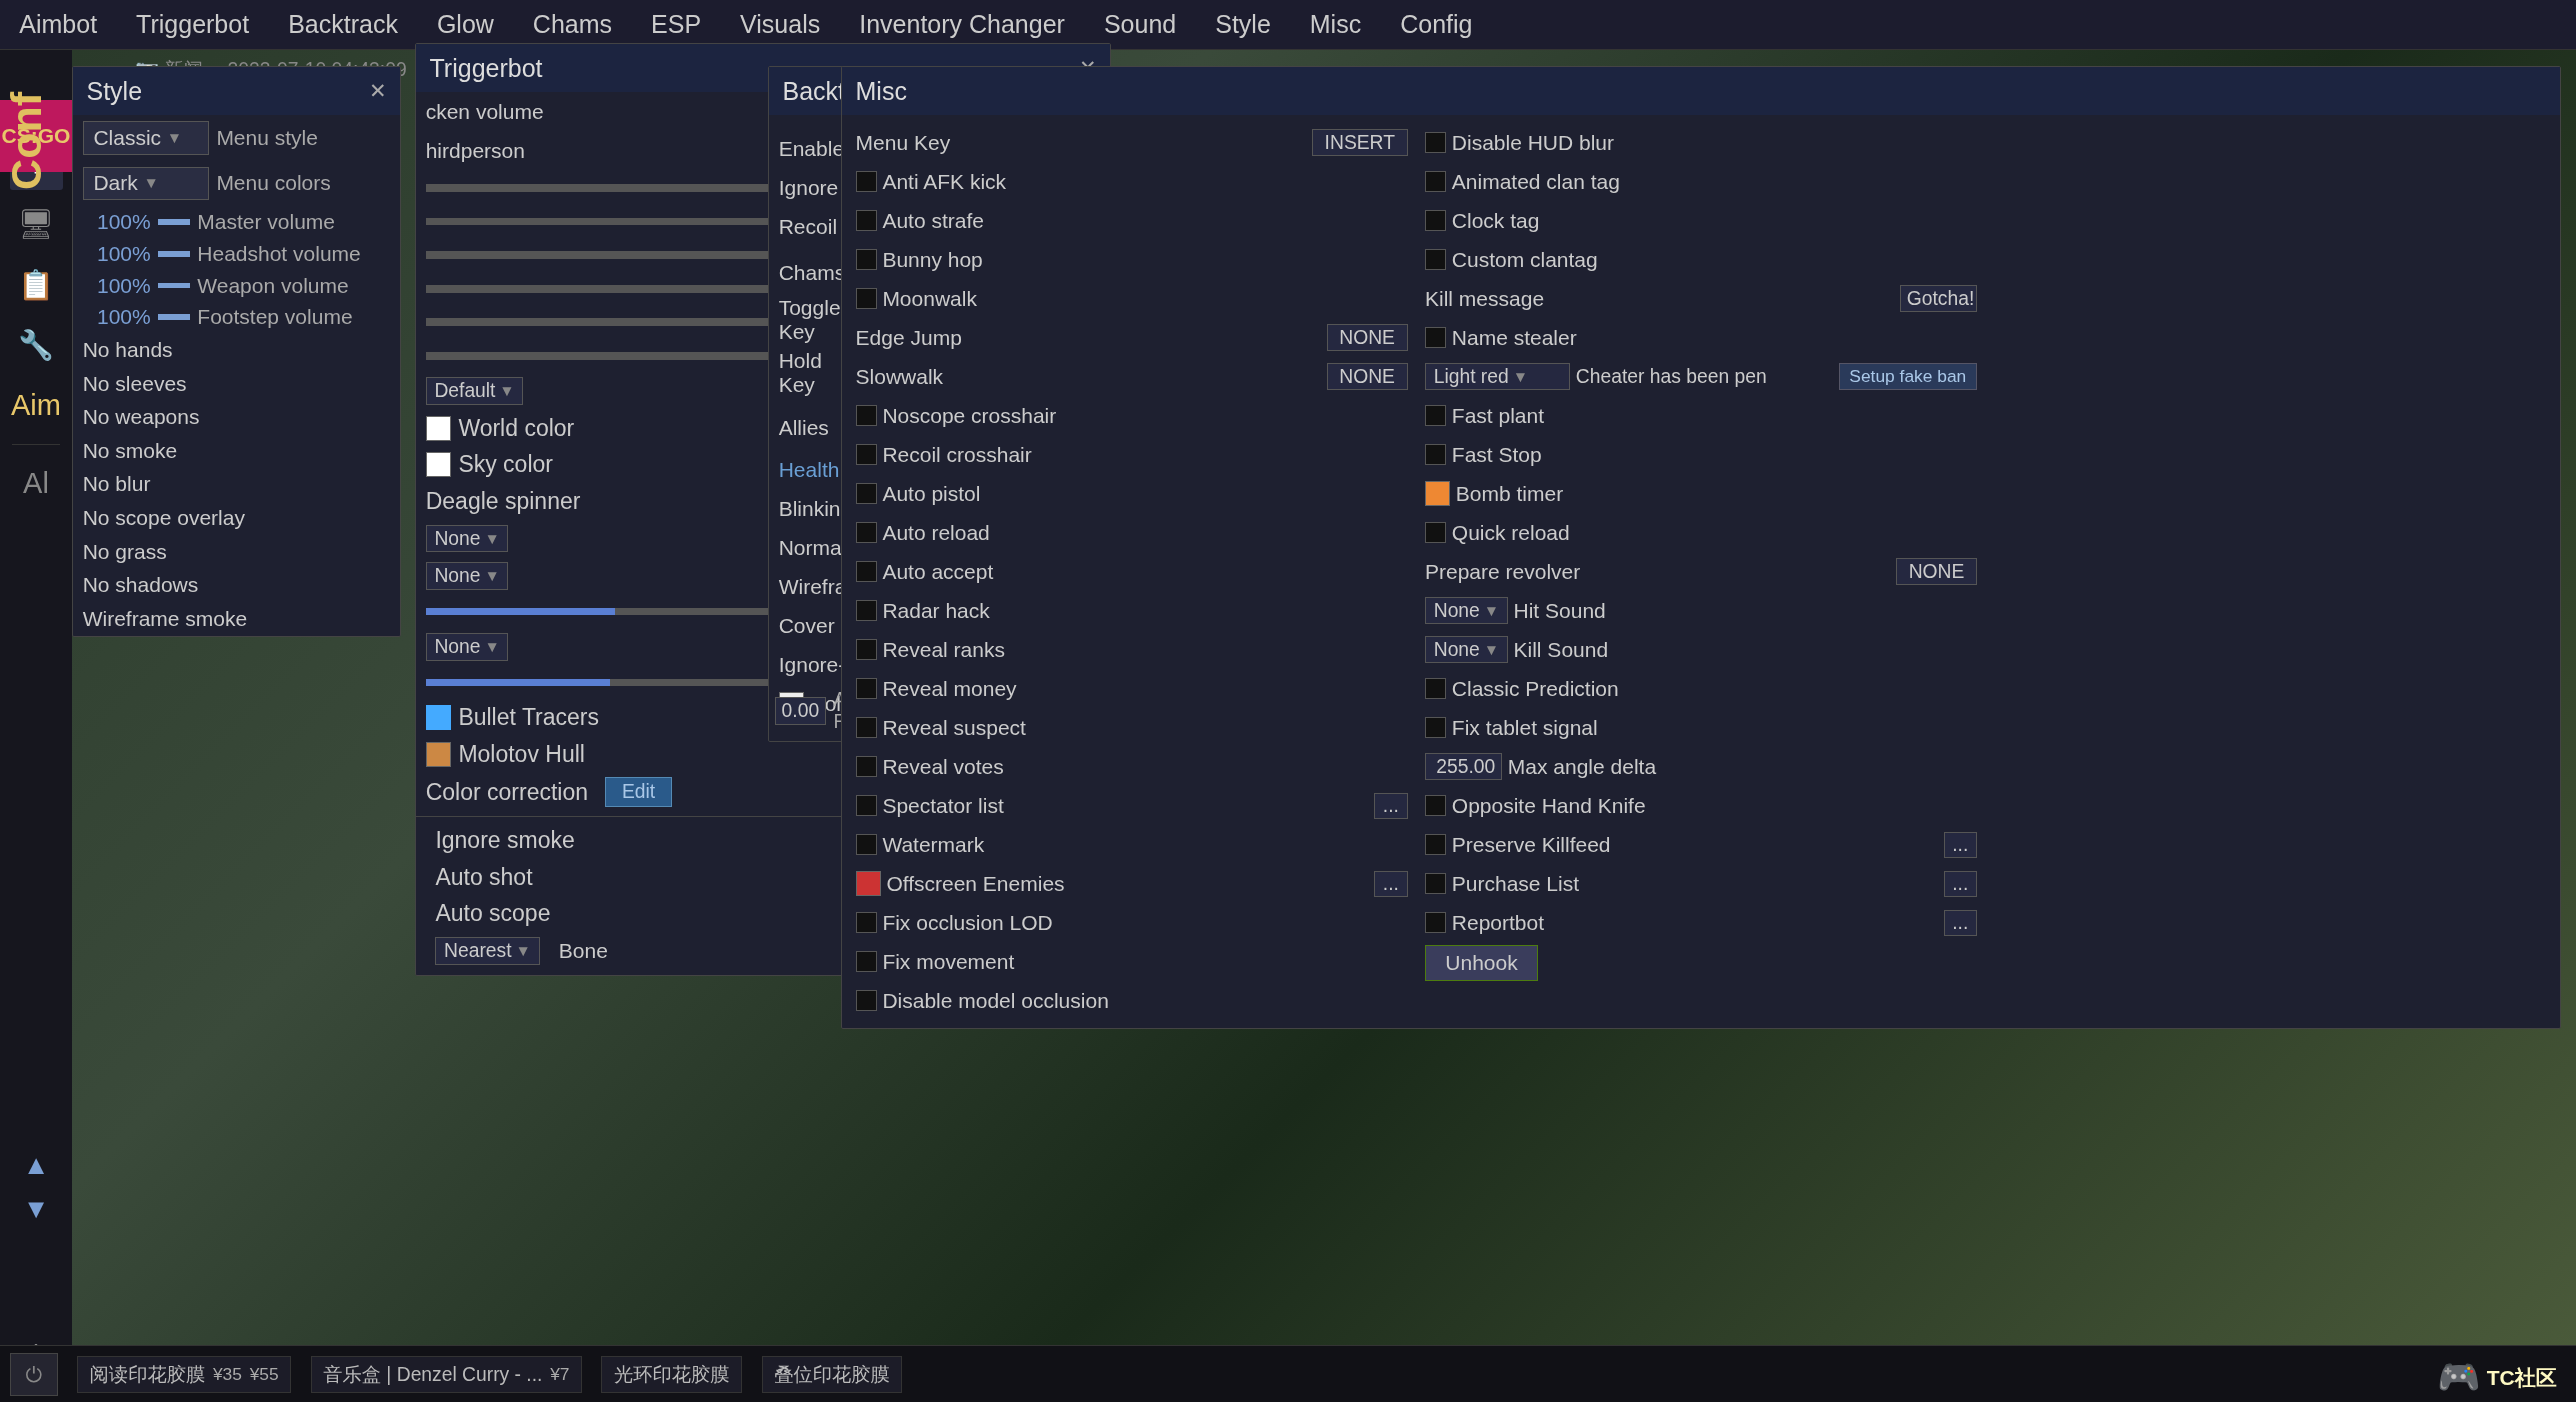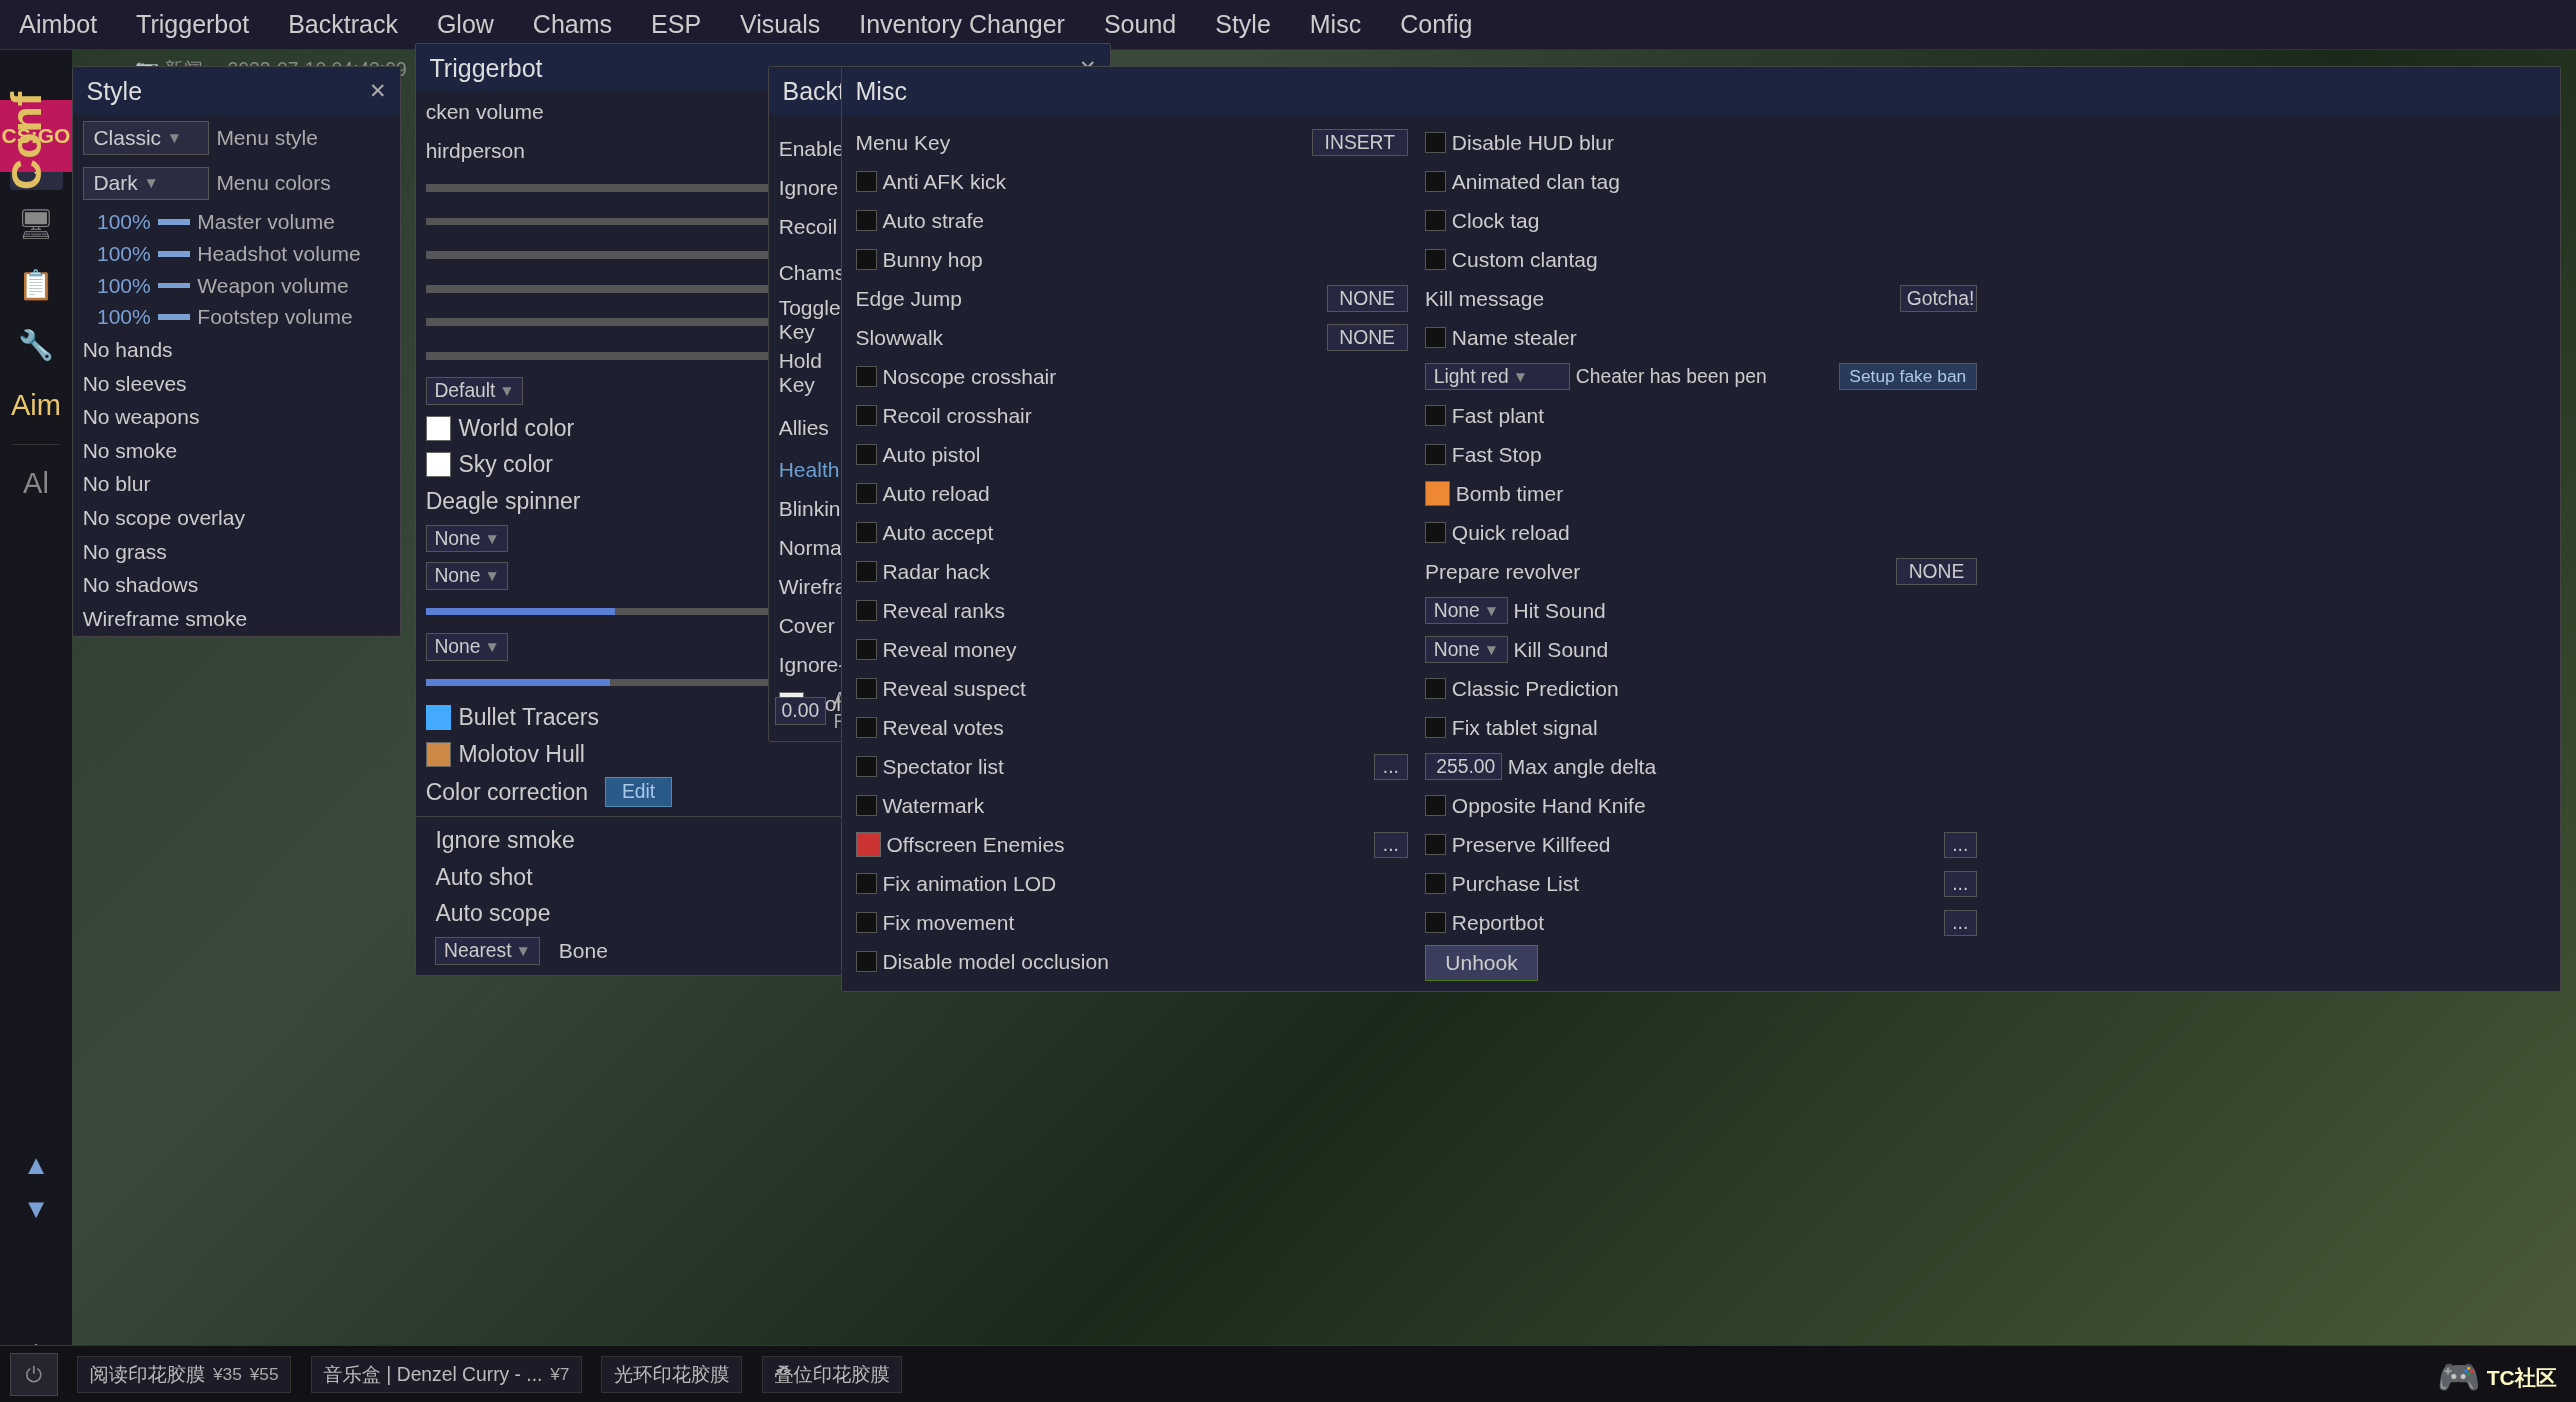--- a/index.html
+++ b/index.html
@@ -746,20 +746,24 @@
         <div class="g-check"></div>
         <span class="g-label">Auto strafe</span>
       </div>
 
       <div class="g-row">
         <div class="g-check"></div>
         <span class="g-label">Bunny hop</span>
       </div>
 
 
+      <div class="g-row">
+        <div class="g-check"></div>
+        <span class="g-label">Moonwalk</span>
+      </div>
 
       <div class="g-row">
         <span class="g-label">Edge Jump</span>
         <div class="g-key">NONE</div>
       </div>
 
       <div class="g-row">
         <span class="g-label">Slowwalk</span>
         <div class="g-key">NONE</div>
       </div>
@@ -826,21 +830,21 @@
       </div>
 
       <div class="g-row">
         <div class="g-swatch" style="background:#cc3333;"></div>
         <span class="g-label">Offscreen Enemies</span>
         <div class="g-dots">...</div>
       </div>
 
       <div class="g-row">
         <div class="g-check"></div>
-        <span class="g-label">Fix animation LOD</span>
+        <span class="g-label">Fix occlusion LOD</span>
       </div>
 
       <div class="g-row">
         <div class="g-check"></div>
         <span class="g-label">Fix movement</span>
       </div>
 
       <div class="g-row">
         <div class="g-check"></div>
         <span class="g-label">Disable model occlusion</span>

